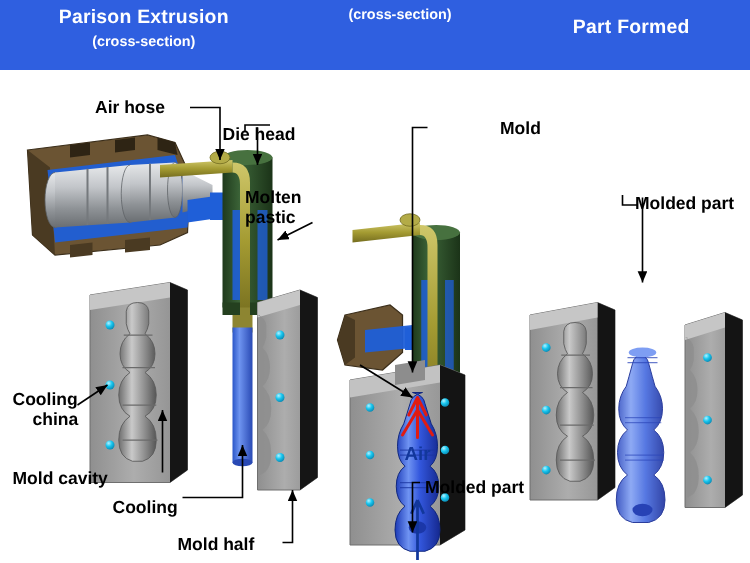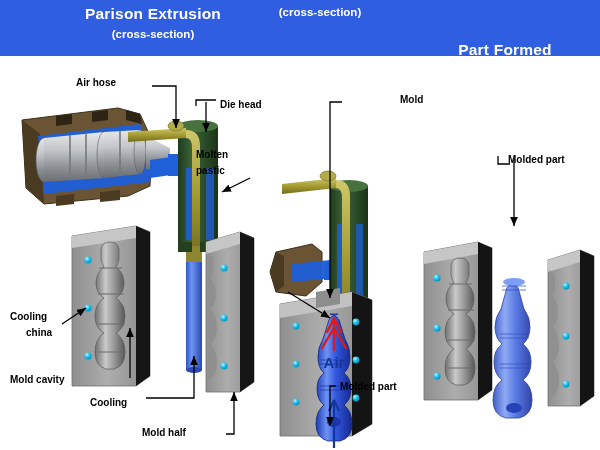--- a/index.html
+++ b/index.html
@@ -11,45 +11,45 @@
   
   .header-band{position:absolute;left:0;top:0;width:600px;height:56px;
                background:#2f5fe0;}
   .hdr-col{position:absolute;top:0;height:56px;text-align:center;color:#ffffff;}
   .hdr-title{font-size:15.5px;font-weight:bold;letter-spacing:.2px;
              line-height:1;margin-top:6px;white-space:nowrap;}
   .hdr-sub{font-size:11.5px;font-weight:bold;line-height:1;margin-top:7px;
            white-space:nowrap;}
 
   
-  .lbl{position:absolute;font-size:10px;font-weight:bold;color:#000;
+  .lbl{position:absolute;font-size:14px;font-weight:bold;color:#000;
        line-height:1.08;white-space:nowrap;}
 
   
   #art{position:absolute;left:0;top:56px;width:600px;height:394px;}
 
   
   .watermark{position:absolute;left:196px;top:203px;font-size:30px;
              color:rgba(140,140,140,.55);font-family:"Liberation Sans",sans-serif;
              letter-spacing:.5px;pointer-events:none;}
 </style>
 </head>
 <body>
 
 <div id="stage">
 
   <div class="header-band">
-    <div class="hdr-col" style="left:0px;width:230px;padding-left:38px;">
+    <div class="hdr-col" style="left:0px;width:230px;">
       <div class="hdr-title">Parison Extrusion</div>
       <div class="hdr-sub">(cross-section)</div>
     </div>
     <div class="hdr-col" style="left:230px;width:180px;">
       <div class="hdr-sub">(cross-section)</div>
     </div>
-    <div class="hdr-col" style="left:410px;width:190px;margin-top:28px;">
+    <div class="hdr-col" style="left:410px;width:190px;">
       <div class="hdr-title" style="margin-top:14px;">Part Formed</div>
     </div>
   </div>
 
   <svg id="art" viewBox="0 0 600 394">
     <defs>
       <linearGradient id="gMetal" x1="0" y1="0" x2="0" y2="1">
         <stop offset="0" stop-color="#e6e8ea"></stop>
         <stop offset=".35" stop-color="#c3c6ca"></stop>
         <stop offset=".70" stop-color="#8e9296"></stop>
@@ -296,21 +296,21 @@
       <path d="M336,330 L330,330 L330,370" marker-end="url(#mArrow)"></path>
 
       <path d="M510,108 L498,108 L498,100 M514,102 L514,170" marker-end="url(#mArrow)"></path>
 
       <path d="M288,236 L330,262" marker-end="url(#mArrow)"></path>
     </g>
   </svg>
 
 
   <div class="lbl" style="left:76px;top:78px;">Air hose</div>
-  <div class="lbl" style="left:178px;top:100px;padding-left:42px;">Die head</div>
+  <div class="lbl" style="left:178px;top:100px;">Die head</div>
   <div class="lbl" style="left:196px;top:150px;">Molten</div>
   <div class="lbl" style="left:196px;top:166px;">pastic</div>
   <div class="lbl" style="left:10px;top:312px;">Cooling</div>
   <div class="lbl" style="left:26px;top:328px;">china</div>
   <div class="lbl" style="left:10px;top:355px;margin-top:20px;">Mold cavity</div>
   <div class="lbl" style="left:90px;top:398px;">Cooling</div>
   <div class="lbl" style="left:142px;top:428px;">Mold half</div>
 
   <div class="lbl" style="left:370px;top:95px;margin-left:30px;">Mold</div>
   <div class="lbl" style="left:340px;top:382px;">Molded part</div>

